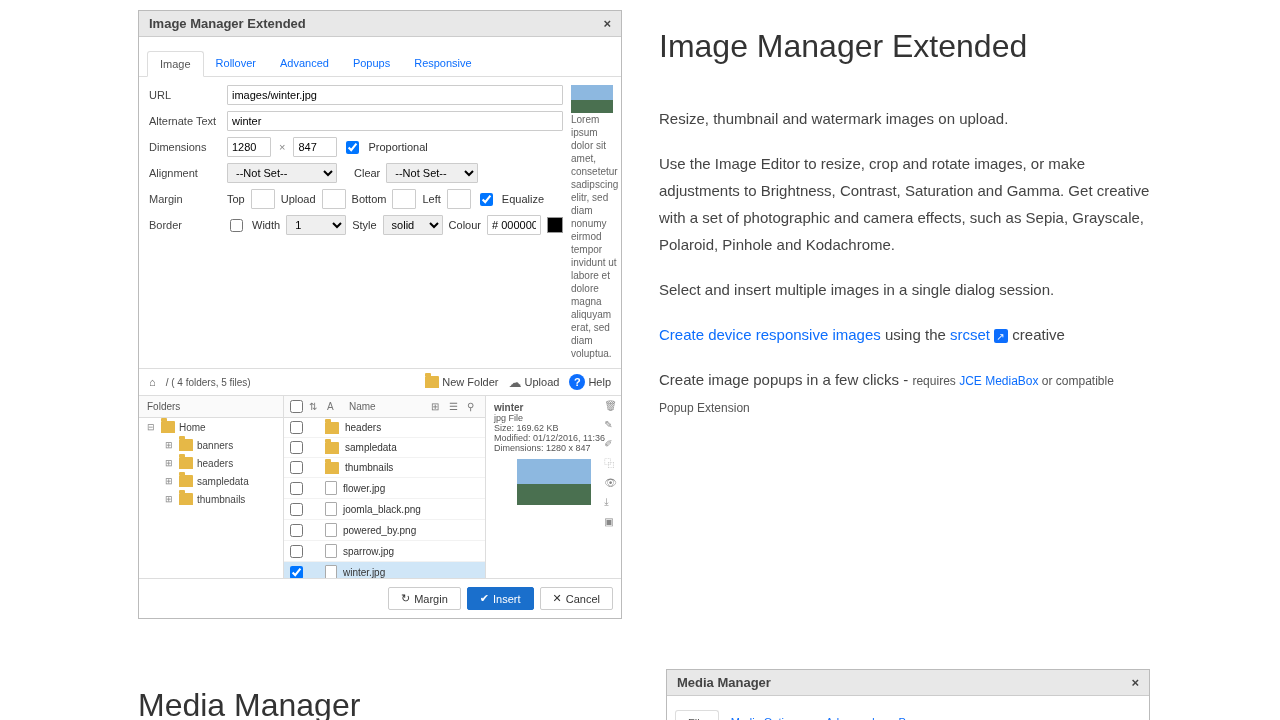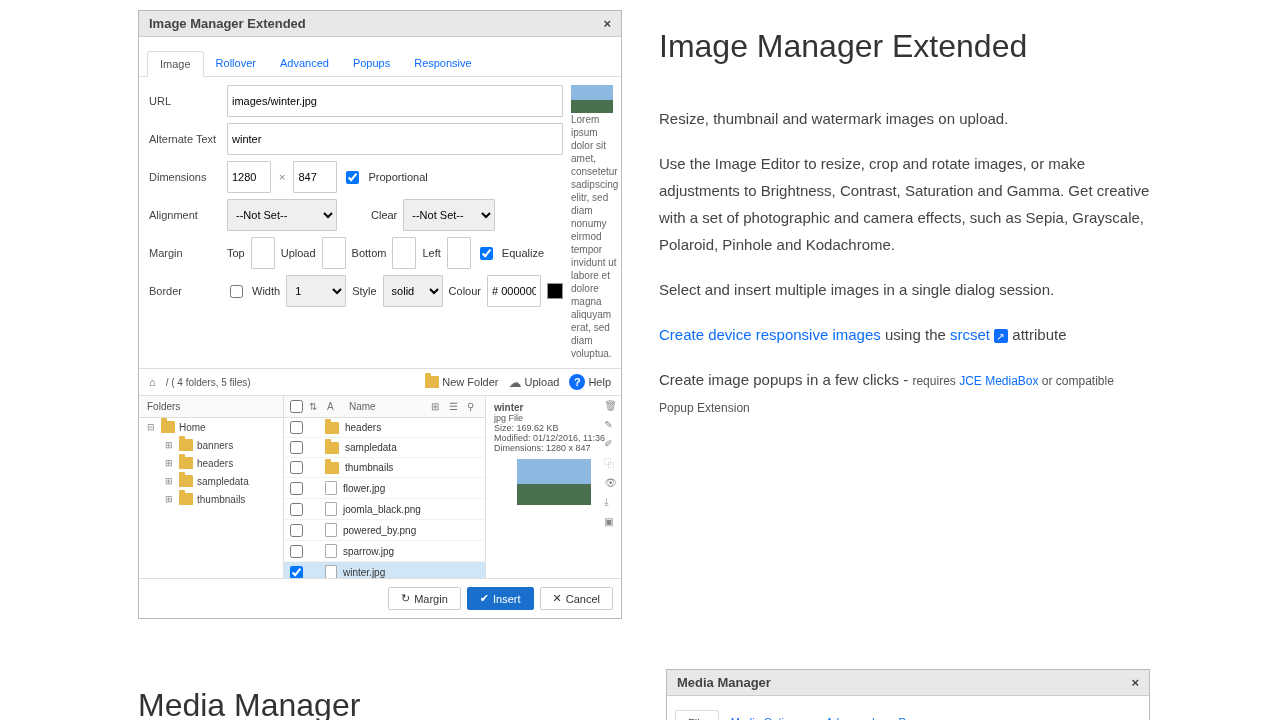--- a/index.html
+++ b/index.html
@@ -18,21 +18,21 @@
 .dlg-title{background:#e8e8e8;border-bottom:1px solid #ccc;padding:5px 10px;display:flex;justify-content:space-between;align-items:center}
 .dlg-title span{font-weight:600;font-size:13px;color:#444}
 .dlg-close{cursor:pointer;color:#666;font-size:15px}
 .tabs{display:flex;border-bottom:1px solid #ddd;padding:0 8px;margin-top:14px}
 .tab{padding:6px 12px;color:#0d6efd;cursor:pointer;font-size:11px}
 .tab.active{color:#555;border:1px solid #ddd;border-bottom:1px solid #fff;margin-bottom:-1px;border-radius:3px 3px 0 0}
 .form{padding:8px 10px;display:flex;gap:8px}
 .form-left{flex:1}
 .form-row{display:flex;align-items:center;margin-bottom:6px;gap:6px}
 .form-row label{width:72px;color:#444;font-size:11px}
-.form-row input[type=text],.form-row select{border:1px solid #ccc;padding:2px 4px;font-size:11px;height:32px;border-radius:1px}
+.form-row input[type=text],.form-row select{border:1px solid #ccc;padding:2px 4px;font-size:11px;height:20px;border-radius:1px}
 .inp-wide{flex:1}
 .inp-sm{width:44px}
 .preview{width:90px;font-size:10px;color:#666;line-height:1.3}
 .preview-img{width:42px;height:28px;background:linear-gradient(#8db8e0 55%,#4a7050 55%);float:left;margin:0 4px 0 0}
 .sel{min-width:60px}
 .mx{color:#888;padding:0 2px}
 .ck{margin:0 3px}
 .sw{width:16px;height:16px;background:#000;border:1px solid #999;display:inline-block;vertical-align:middle}
 
 .browser{border-top:1px solid #ddd}
@@ -108,21 +108,21 @@
                 <label>Dimensions</label>
             <input type="text" class="inp-sm" value="1280" style="">
                 <span class="mx">×</span>
                 <input type="text" class="inp-sm" value="847" style="">
             <input type="checkbox" class="ck" checked="" style="">
                 <span>Proportional</span>
           </div>
           <div class="form-row">
                 <label>Alignment</label>
             <select class="sel" style="width:110px"><option>--Not Set--</option></select>
-            <span style="margin-left:28px">Clear</span>
+            <span style="margin-left:11px">Clear</span>
             <select class="sel" style="width:92px"><option>--Not Set--</option></select>
           </div>
           <div class="form-row">
                 <label>Margin</label>
             <span>Top</span>
                 <input type="text" class="inp-sm" style="width: 24px;">
             <span>Upload</span>
                 <input type="text" class="inp-sm" style="width: 24px;">
             <span>Bottom</span>
                 <input type="text" class="inp-sm" style="width: 24px;">
@@ -290,21 +290,21 @@
             </div>
       </div>
     </div>
   </div>
 
   <div class="col">
     <h1>Image Manager Extended</h1>
     <p>Resize, thumbnail and watermark images on upload.</p>
     <p>Use the Image Editor to resize, crop and rotate images, or make adjustments to Brightness, Contrast, Saturation and Gamma. Get creative with a set of photographic and camera effects, such as Sepia, Grayscale, Polaroid, Pinhole and  Kodachrome.</p>
     <p>Select and insert multiple images in a single dialog session.</p>
-    <p><a href="#">Create device responsive images</a><span> using the </span><a href="#">srcset</a> <span class="ext"></span><span> attribute</span></p>
+    <p><a href="#">Create device responsive images</a><span> using the </span><a href="#">srcset</a> <span class="ext"></span><span> creative</span></p>
     <p><span>Create image popups in a few clicks - </span><span class="small"><span>requires </span><a href="#">JCE MediaBox</a><span> or compatible Popup Extension</span></span></p>
   </div>
 </div>
 
 <div class="row2">
   <div class="col">
     <h1>Media Manager</h1>
 
   </div>
   <div class="col" style="flex:0 0 484px">

